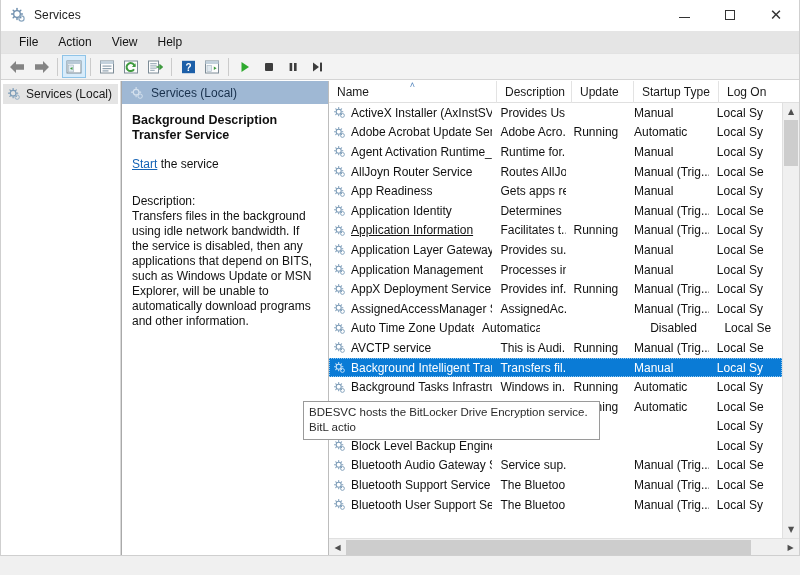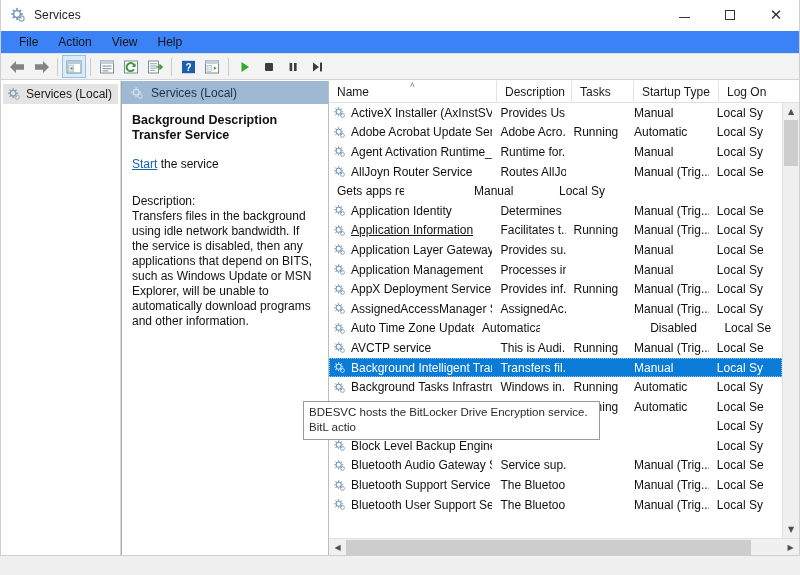--- a/index.html
+++ b/index.html
@@ -72,21 +72,21 @@
   .win-btn .glyph-close {
     font-size: 15px; color: #333; font-family: "DejaVu Sans", sans-serif; line-height: 1;
   }
 
   
   .menubar {
     height: 22px;
     display: flex;
     align-items: center;
     padding-left: 8px;
-    background: #3b82f6;
+    background: #e5e5e5;
     flex: 0 0 auto;
   }
   .menu-item {
     font-size: 12px;
     color: #141414;
     padding: 2px 10px;
     line-height: 1;
   }
 
   
@@ -593,21 +593,21 @@
 
             <div class="list-head">
               <div class="lh-cell" style="width:168px">
                 <span class="sort-caret">˄</span>
                 <span>Name</span>
               </div>
               <div class="lh-cell" style="width:75px">
                 <span>Description</span>
               </div>
               <div class="lh-cell" style="width:62px">
-                <span>Tasks</span>
+                <span>Update</span>
               </div>
               <div class="lh-cell" style="width:85px">
                 <span>Startup Type</span>
               </div>
               <div class="lh-cell" style="width:60px;border-right:none">
                 <span>Log On</span>
               </div>
             </div>
 
             <div class="list-rows-wrap">
@@ -706,20 +706,39 @@
                         </svg>
                       </span>
                       <span>AllJoyn Router Service</span>
                     </div>
                     <div class="cell" style="width: 75px;">Routes AllJo...</div>
                     <div class="cell" style="width: 62px;"></div>
                     <div class="cell" style="width: 85px;">Manual (Trig...</div>
                     <div class="cell" style="width: 75px;">Local Se</div>
                   </div>
                   <div class="row">
+                    <div class="cell name" style="width: 168px;">
+                      <span class="gear">
+                        <svg width="13" height="13" viewBox="0 0 16 16">
+                          <circle cx="7" cy="7" r="3.1" fill="none" stroke="#7c9cb8" stroke-width="1.3"></circle>
+                          <g stroke="#7c9cb8" stroke-width="1.3" stroke-linecap="round">
+                            <line x1="7" y1="1.9" x2="7" y2="3"></line>
+                            <line x1="7" y1="11" x2="7" y2="12.1"></line>
+                            <line x1="1.9" y1="7" x2="3" y2="7"></line>
+                            <line x1="11" y1="7" x2="12.1" y2="7"></line>
+                            <line x1="3.4" y1="3.4" x2="4.2" y2="4.2"></line>
+                            <line x1="9.8" y1="9.8" x2="10.6" y2="10.6"></line>
+                            <line x1="10.6" y1="3.4" x2="9.8" y2="4.2"></line>
+                            <line x1="4.2" y1="9.8" x2="3.4" y2="10.6"></line>
+                          </g>
+                          <circle cx="11.6" cy="11.6" r="2.4" fill="none" stroke="#7c9cb8" stroke-width="1.1"></circle>
+                        </svg>
+                      </span>
+                      <span>App Readiness</span>
+                    </div>
                     <div class="cell" style="width: 75px;">Gets apps re...</div>
                     <div class="cell" style="width: 62px;"></div>
                     <div class="cell" style="width: 85px;">Manual</div>
                     <div class="cell" style="width: 75px;">Local Sy</div>
                   </div>
                   <div class="row">
                     <div class="cell name" style="width: 168px;">
                       <span class="gear">
                         <svg width="13" height="13" viewBox="0 0 16 16">
                           <circle cx="7" cy="7" r="3.1" fill="none" stroke="#7c9cb8" stroke-width="1.3"></circle>

